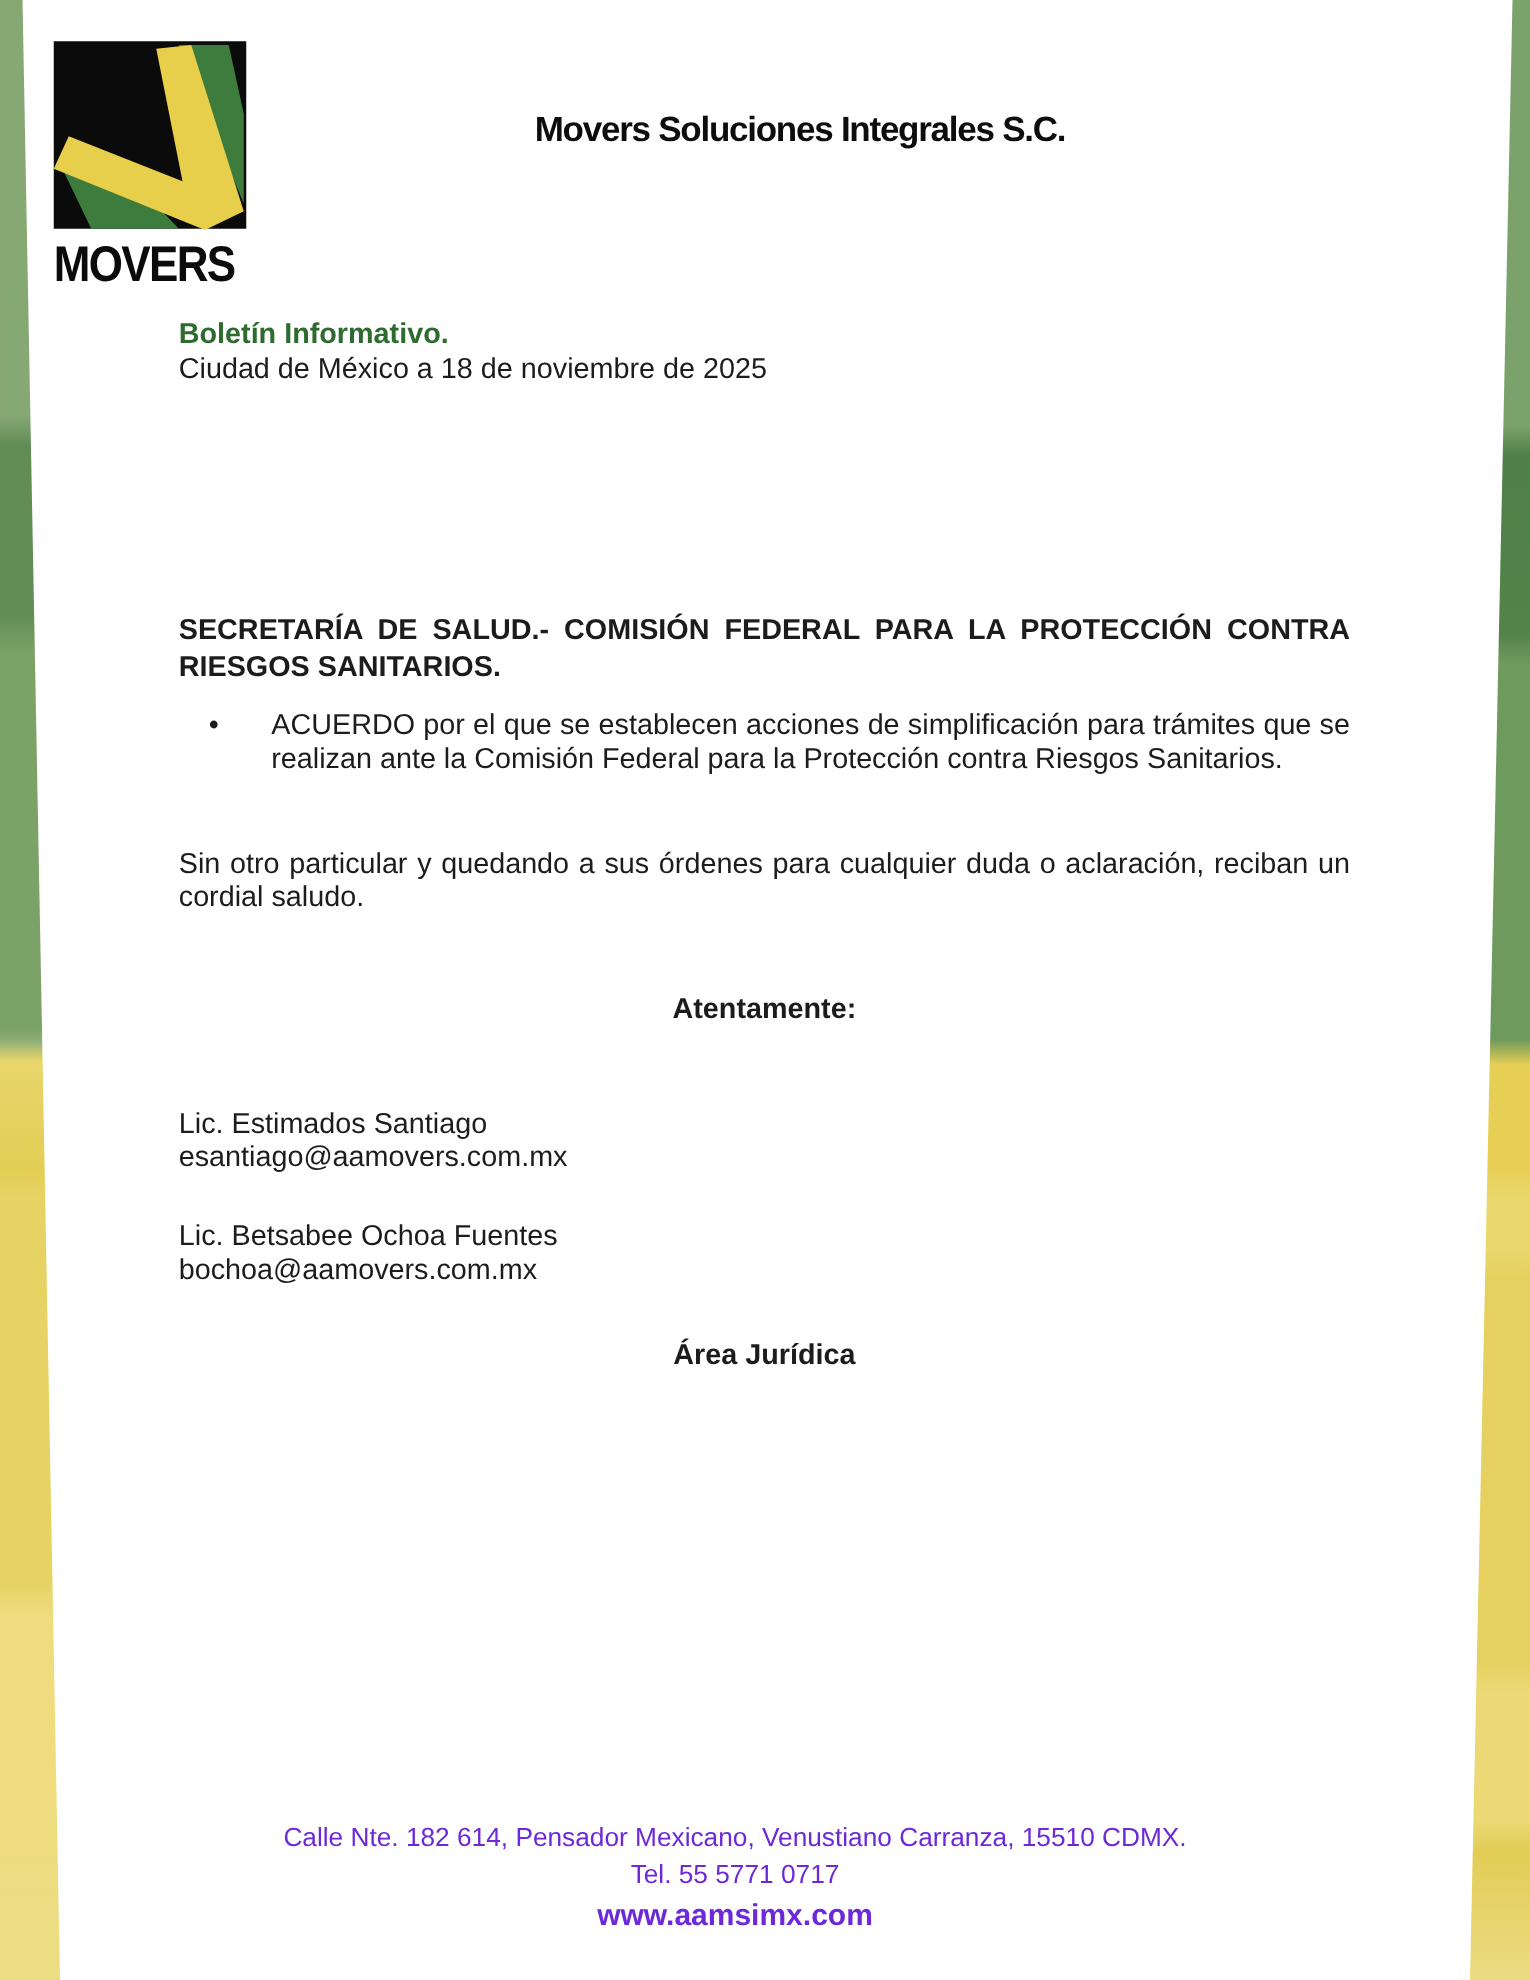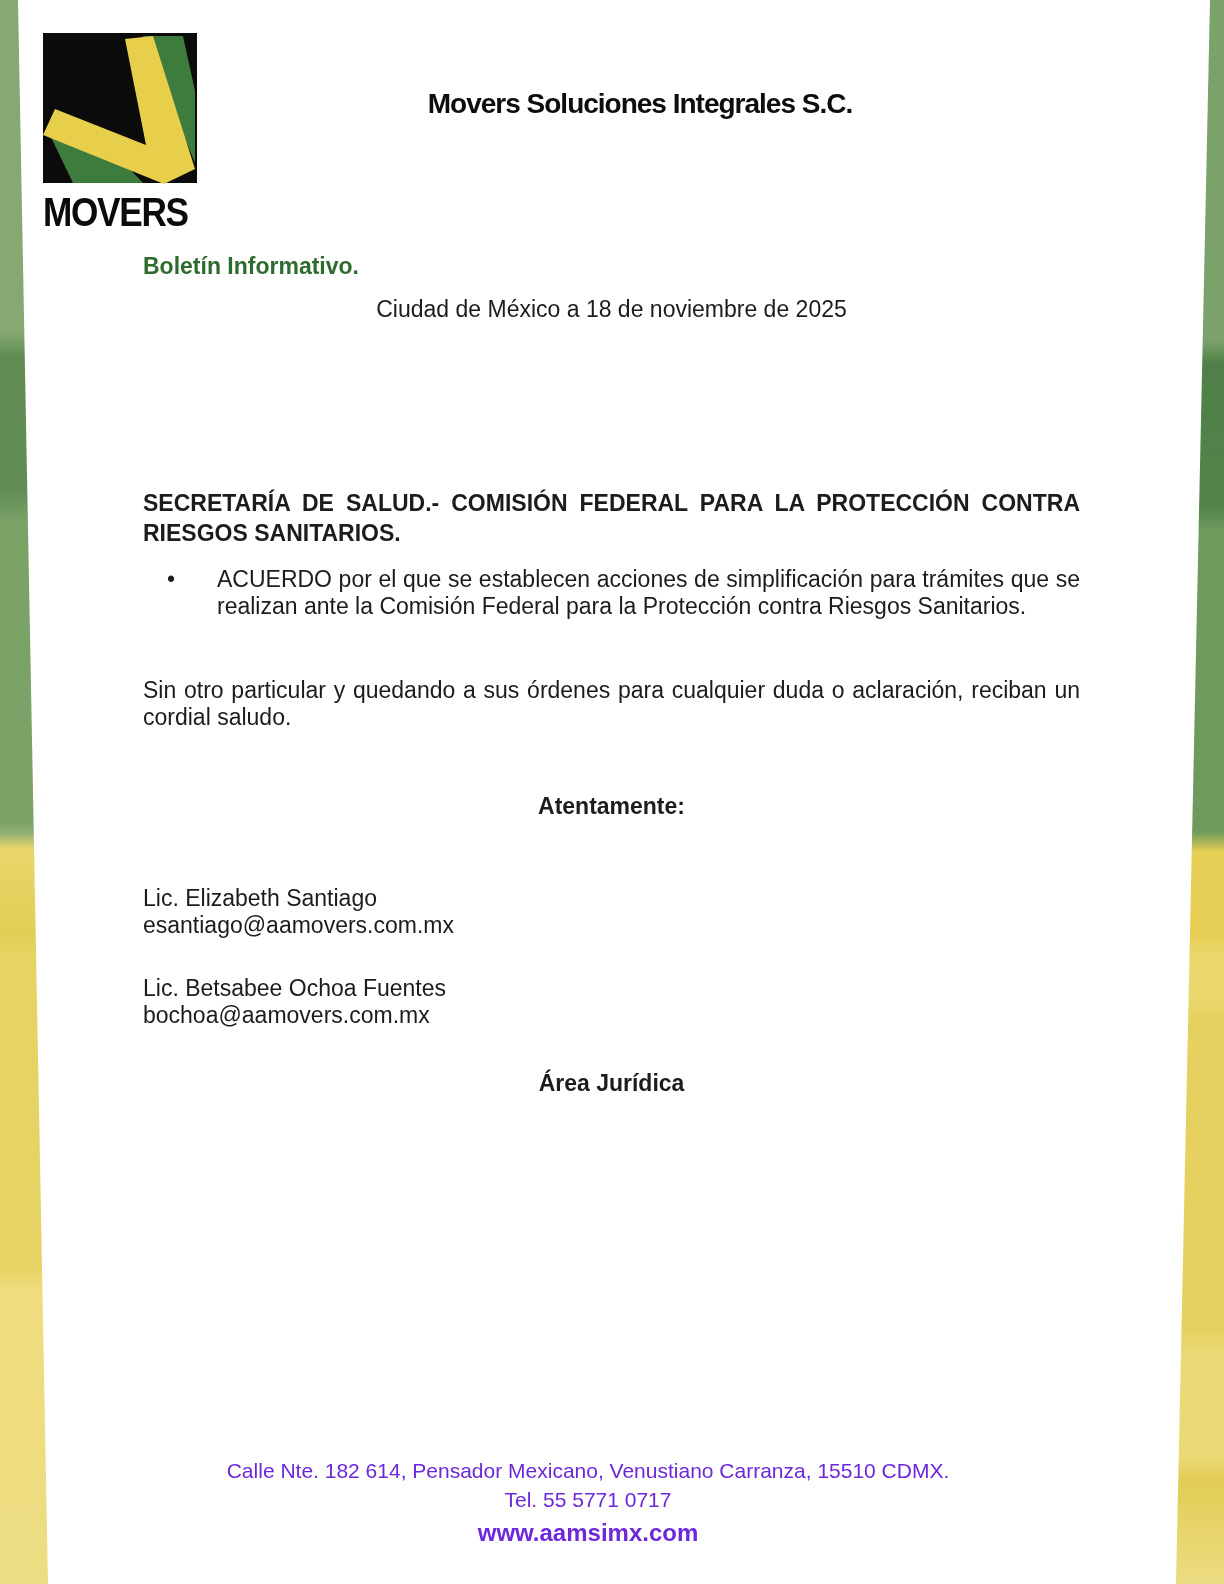--- a/index.html
+++ b/index.html
@@ -38,21 +38,21 @@
   .logo-wordmark{margin-top:3px;font-size:40px;font-weight:bold;color:#0b0b0b;
     letter-spacing:-1.5px;transform:scaleX(0.88);transform-origin:left top;
     white-space:nowrap;line-height:1;}
   .company-title{position:absolute;left:230px;top:90px;width:820px;
     text-align:center;font-size:28px;font-weight:bold;letter-spacing:-1px;
     color:#0d0d0d;line-height:1;white-space:nowrap;}
 
   
   .tblock{position:absolute;left:143px;width:937px;font-size:23px;line-height:27px;}
   .bulletin{top:253px;font-weight:bold;color:#2e6b2e;}
-  .dateline{top:296px;text-align:center;}
+  .dateline{top:281px;text-align:left;}
   .salutation{top:345px;}
   .intro{top:406px;text-align:justify;}
   .heading{top:488px;font-weight:bold;line-height:30px;text-align:justify;}
   .bullet-item{top:566px;padding-left:74px;width:863px;text-align:justify;}
   .bullet-marker{position:absolute;left:24px;top:0;font-size:23px;}
   .closing{top:677px;text-align:justify;}
   .signoff{top:793px;text-align:center;font-weight:bold;}
   .sig1{top:885px;}
   .sig2{top:975px;}
   .department{top:1070px;text-align:center;font-weight:bold;}
@@ -95,21 +95,21 @@
   <div class="tblock bullet-item">
     <span class="bullet-marker">•</span>
     <span>ACUERDO por el que se establecen acciones de simplificación para trámites que se realizan ante la Comisión Federal para la Protección contra Riesgos Sanitarios.</span>
   </div>
 
   <div class="tblock closing">Sin otro particular y quedando a sus órdenes para cualquier duda o aclaración, reciban un cordial saludo.</div>
 
   <div class="tblock signoff">Atentamente:</div>
 
   <div class="tblock sig1">
-    <div>Lic. Elizabeth Santiago</div>
+    <div>Lic. Estimados Santiago</div>
     <div>esantiago@aamovers.com.mx</div>
   </div>
 
   <div class="tblock sig2">
     <div>Lic. Betsabee Ochoa Fuentes</div>
     <div>bochoa@aamovers.com.mx</div>
   </div>
 
   <div class="tblock department">Área Jurídica</div>
 

